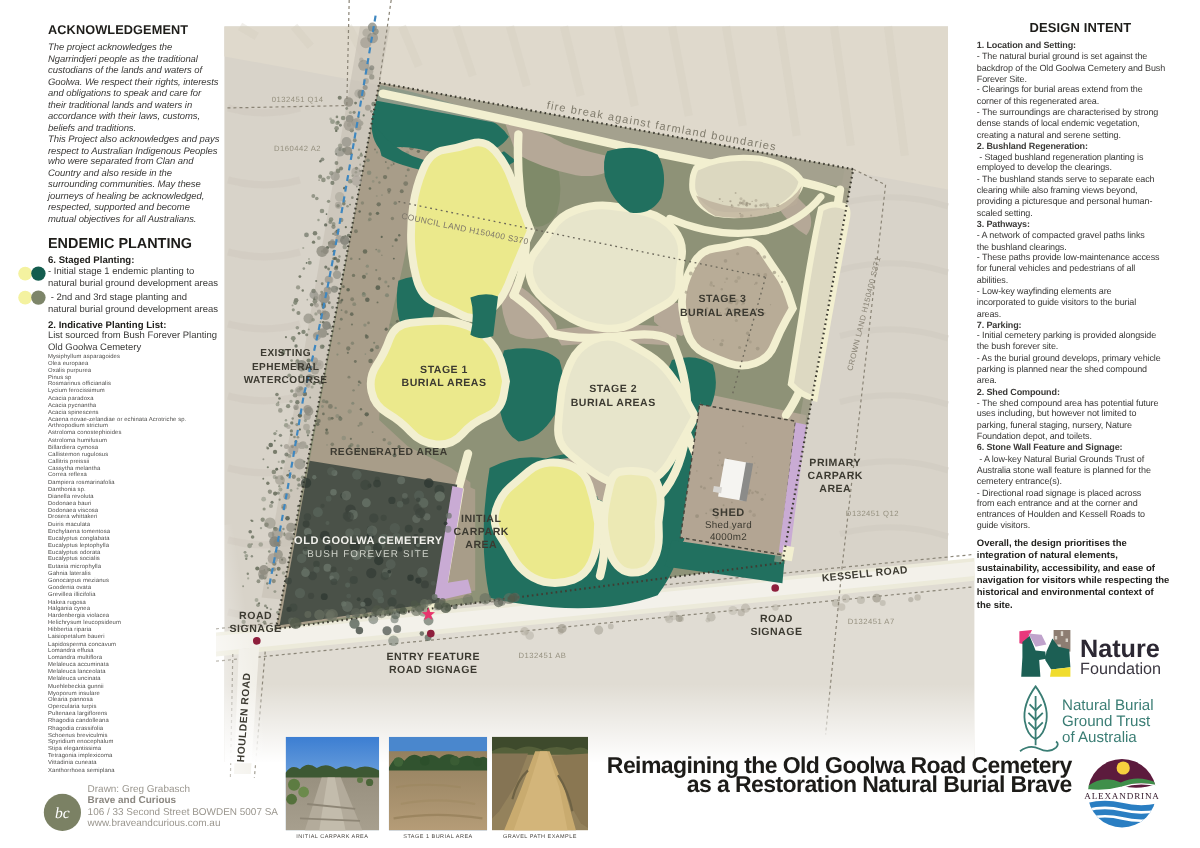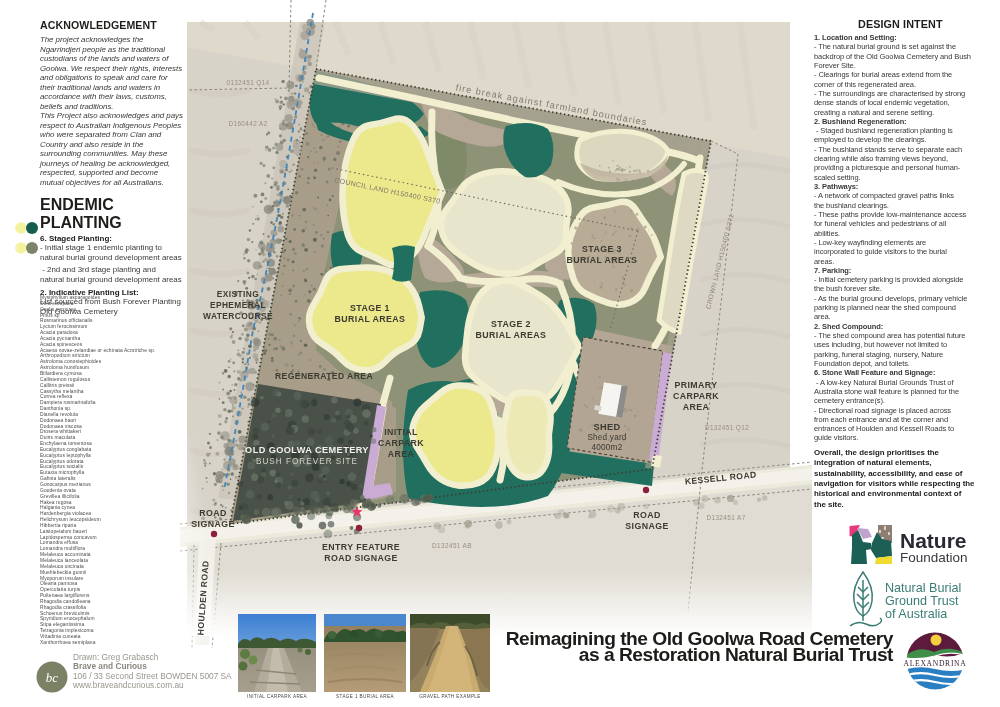--- a/index.html
+++ b/index.html
@@ -1090,21 +1090,21 @@
 <text x="727" y="430" text-anchor="middle" style="font-family:'Liberation Sans',sans-serif;font-size:6.4px;font-weight:normal;fill:#95907f;letter-spacing:0.4px;">D132451 Q12</text>
 <text x="726" y="520" text-anchor="middle" style="font-family:'Liberation Sans',sans-serif;font-size:6.4px;font-weight:normal;fill:#95907f;letter-spacing:0.4px;">D132451 A7</text>
 <text x="452" y="548" text-anchor="middle" style="font-family:'Liberation Sans',sans-serif;font-size:6.4px;font-weight:normal;fill:#95907f;letter-spacing:0.4px;">D132451 AB</text>
 </svg>
 <div class="abs" style="left:40px;top:19px;width:150px;">
 <div style="font-size:10.6px;font-weight:bold;color:#1e1d1a;letter-spacing:.1px;">ACKNOWLEDGEMENT</div>
 <div style="margin-top:4px;font-size:7.9px;font-style:italic;color:#3a3937;line-height:9.5px;letter-spacing:-0.05px;">
 The project acknowledges the<br>Ngarrindjeri people as the traditional<br>custodians of the lands and waters of<br>Goolwa. We respect their rights, interests<br>and obligations to speak and care for<br>their traditional lands and waters in<br>accordance with their laws, customs,<br>beliefs and traditions.<br>This Project also acknowledges and pays<br>respect to Australian Indigenous Peoples<br>who were separated from Clan and<br>Country and also reside in the<br>surrounding communities. May these<br>journeys of healing be acknowledged,<br>respected, supported and become<br>mutual objectives for all Australians.</div>
 </div>
 <div class="abs" style="left:40px;top:196px;width:150px;">
-<div style="font-size:16px;font-weight:bold;color:#1e1d1a;">ENDEMIC PLANTING</div>
+<div style="font-size:12px;font-weight:bold;color:#1e1d1a;">ENDEMIC PLANTING</div>
 <div style="margin-top:2px;font-size:8px;font-weight:bold;color:#22211e;">6. Staged Planting:</div>
 <div style="font-size:7.9px;color:#3a3937;line-height:9.6px;">- Initial stage 1 endemic planting to<br>natural burial ground development areas</div>
 <div style="font-size:7.9px;color:#3a3937;line-height:9.6px;margin-top:3px;">&nbsp;- 2nd and 3rd stage planting and<br>natural burial ground development areas</div>
 <div style="margin-top:4px;font-size:8px;font-weight:bold;color:#22211e;">2. Indicative Planting List:</div>
 <div style="font-size:7.9px;color:#3a3937;line-height:9.4px;">List sourced from Bush Forever Planting<br>Old Goolwa Cemetery</div>
 </div>
 <svg class="abs" style="left:14px;top:221px" width="28" height="36" viewBox="0 0 28 36">
 <circle cx="7" cy="7" r="5.8" fill="#f4f2a0"></circle>
     <circle cx="18" cy="7" r="6" fill="#135c4e"></circle>
 <circle cx="7" cy="27" r="5.8" fill="#f4f2a0"></circle>
@@ -1203,21 +1203,21 @@
 <path d="M80,14 L50,16 L58,44 L74,72 L80,76 Z" fill="#8a7752"></path>
 <path d="M36,12 L48,12 L60,42 L70,78 L10,78 L24,44 Z" fill="#c9ab6f"></path>
 <path d="M40,12 L46,12 L56,42 L63,78 L18,78 L30,44 Z" fill="#d3b57a"></path>
 <path d="M30,28 q-9,8 -13,24" stroke="#6e6244" stroke-width="1.8" fill="none"></path>
 <path d="M55,32 q9,14 12,30" stroke="#6e6244" stroke-width="1.8" fill="none"></path>
 </svg></div>
 <div class="abs maplabel" style="left:410px;top:694px;width:80px;font-size:4.6px;color:#4a4742;font-weight:normal;">GRAVEL PATH EXAMPLE</div>
 
 <div class="abs" style="left:400px;top:630px;width:493px;text-align:right;color:#1d1c19;white-space:nowrap;">
 <div style="font-size:19.2px;font-weight:bold;letter-spacing:-0.5px;line-height:17.2px;">Reimagining the Old Goolwa Road Cemetery</div>
-<div style="font-size:19.2px;font-weight:bold;letter-spacing:-0.5px;line-height:16.8px;">as a Restoration Natural Burial Trust</div>
+<div style="font-size:19.2px;font-weight:bold;letter-spacing:-0.5px;line-height:16.8px;">as a Restoration Natural Burial Brave</div>
 </div>
 
 <svg class="abs" style="left:846px;top:520px" width="130" height="46" viewBox="0 0 130 46">
 <polygon points="3.5,6 14,5 8,17 3.5,16" fill="#e8397c"></polygon>
 <polygon points="11,8 22,9 26,17 17,19" fill="#c0a3cc"></polygon>
 <path d="M6,15 L12,10 L15,17 L17,22 L25,23 L26,29 L20,30 L21,44 L5,44 L6,28 Z" fill="#1c5f54"></path>
 <rect x="32" y="5" width="14" height="18" fill="#8d7d72"></rect>
 <path d="M33,10 h2 v3 h-2 Z M38,6 h2 v4 h-2 Z M42,12 h2 v3 h-2 Z M35,17 h3 v2 h-3 Z" fill="#d8d2c8"></path>
 <path d="M31,12 L36,19 L45,21 L46,36 L30,38 L25,30 L26,23 Z" fill="#1c5f54"></path>
 <polygon points="30,38 46,36 46,44 29,44" fill="#f0dc2e"></polygon>

